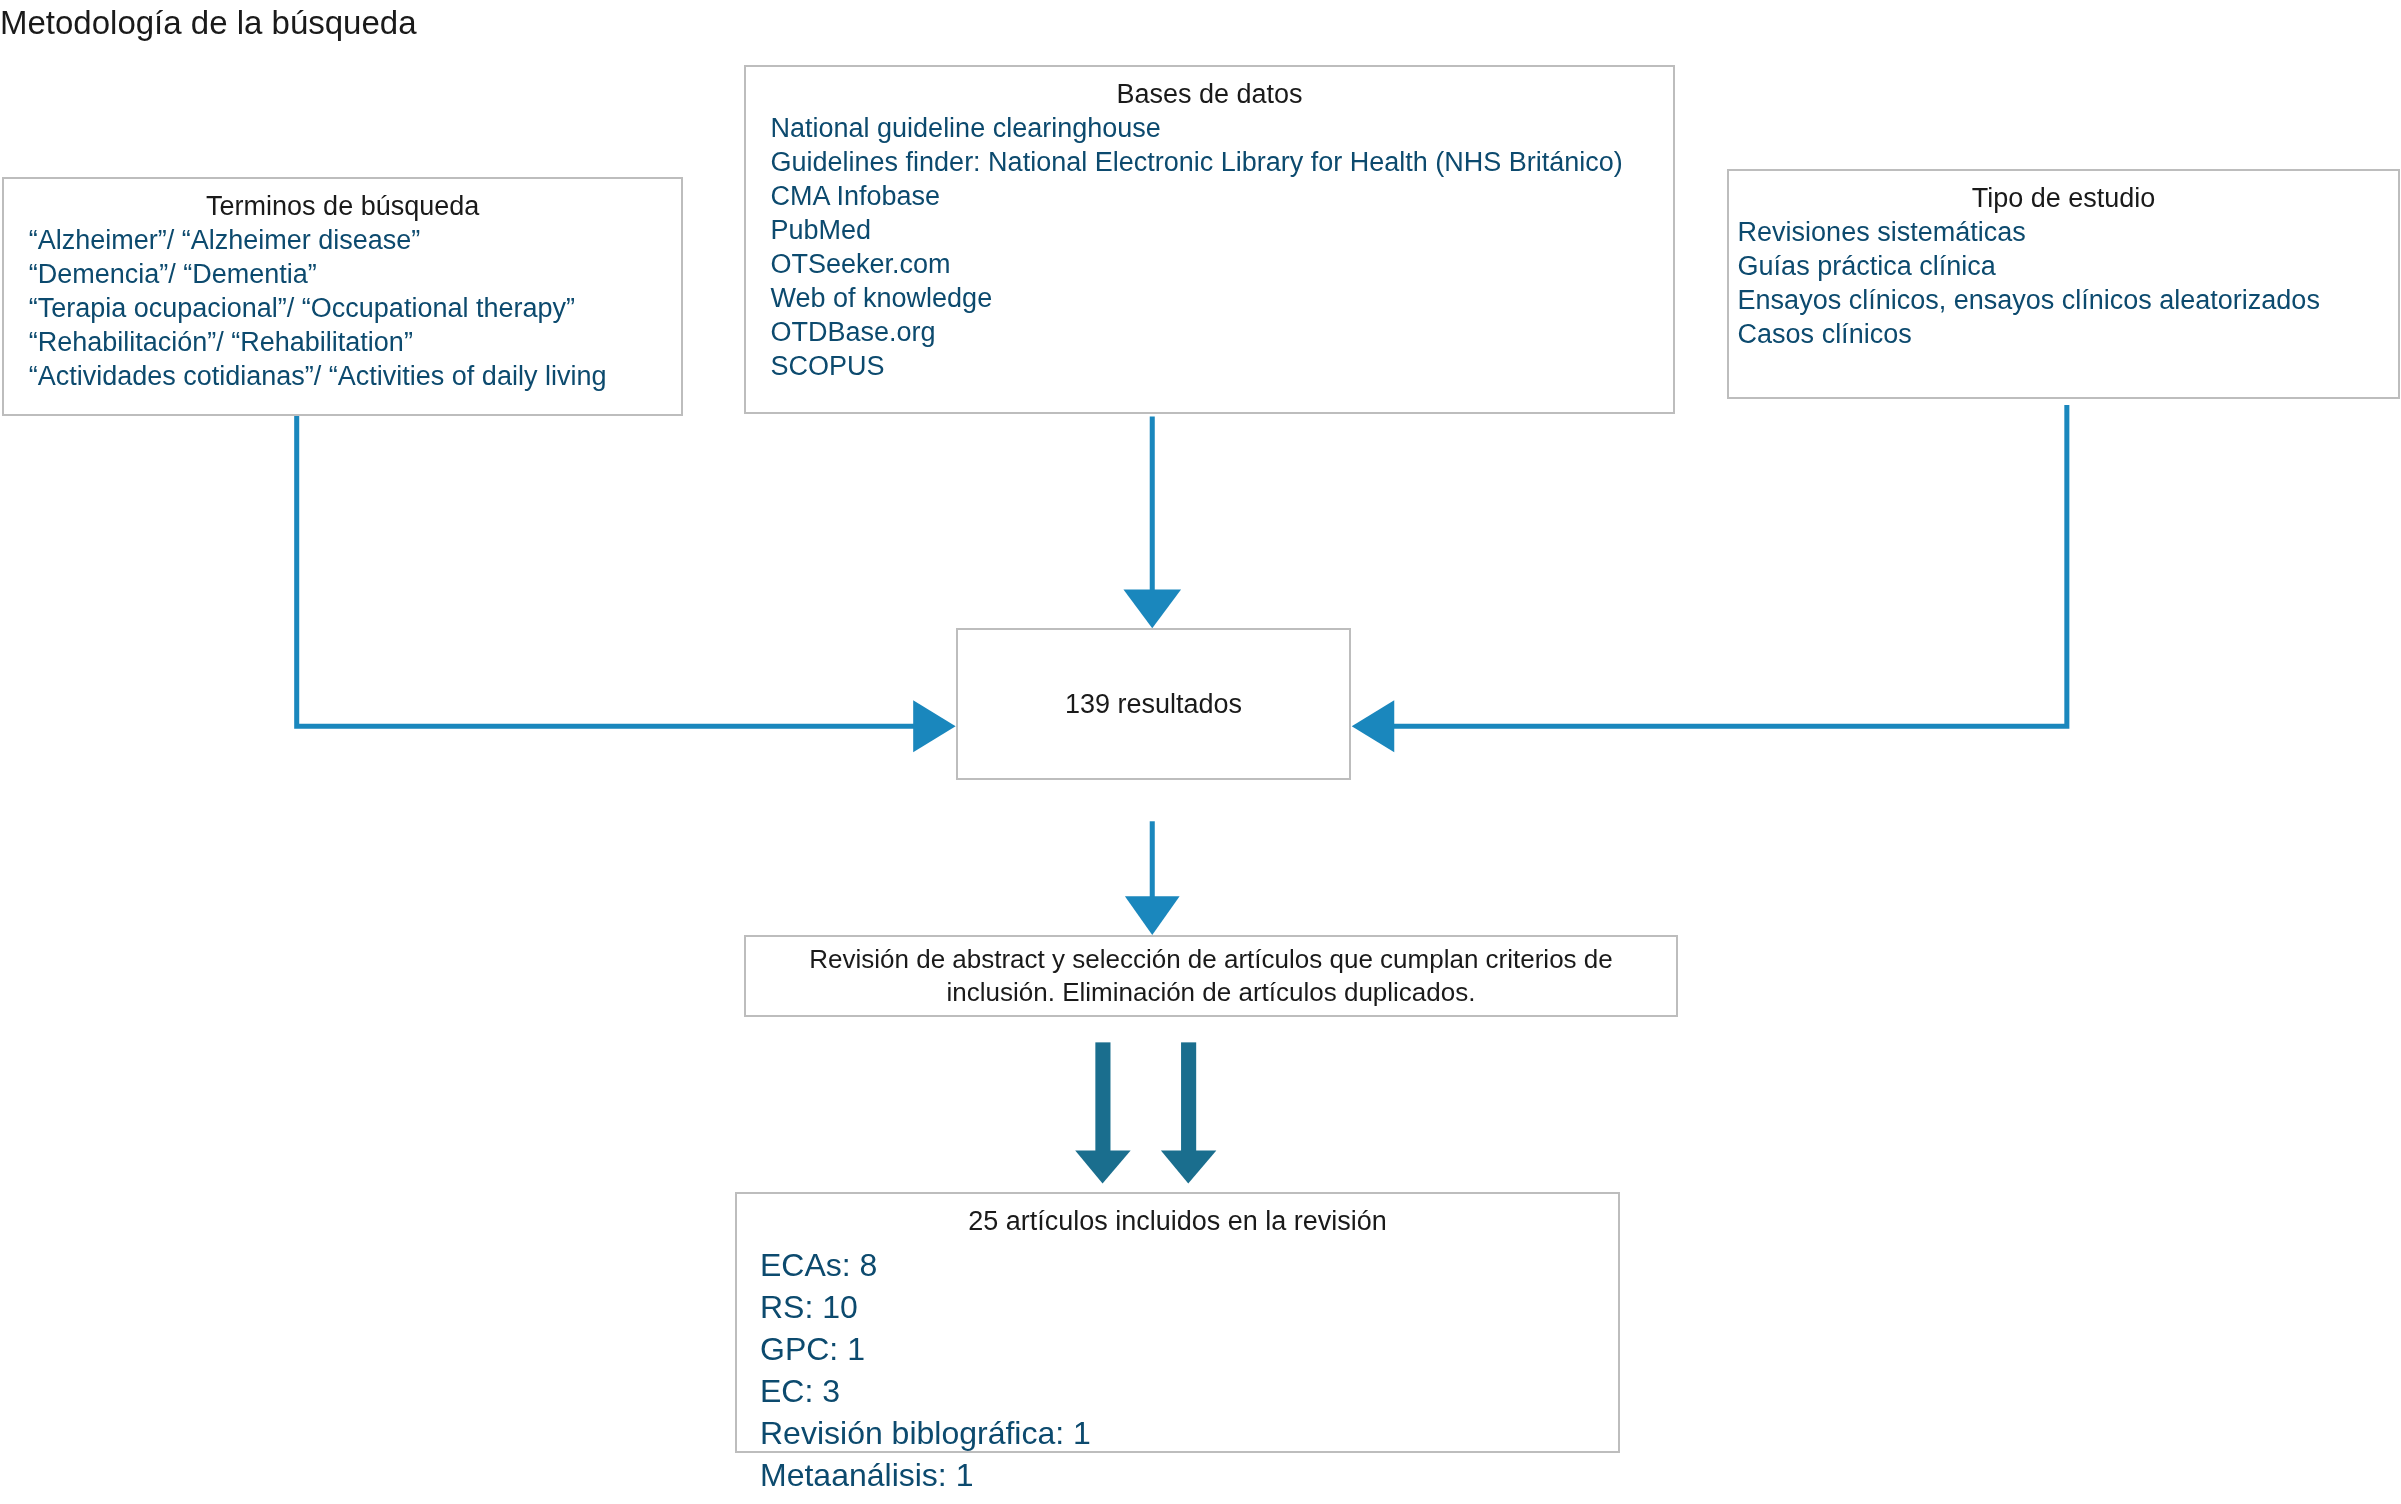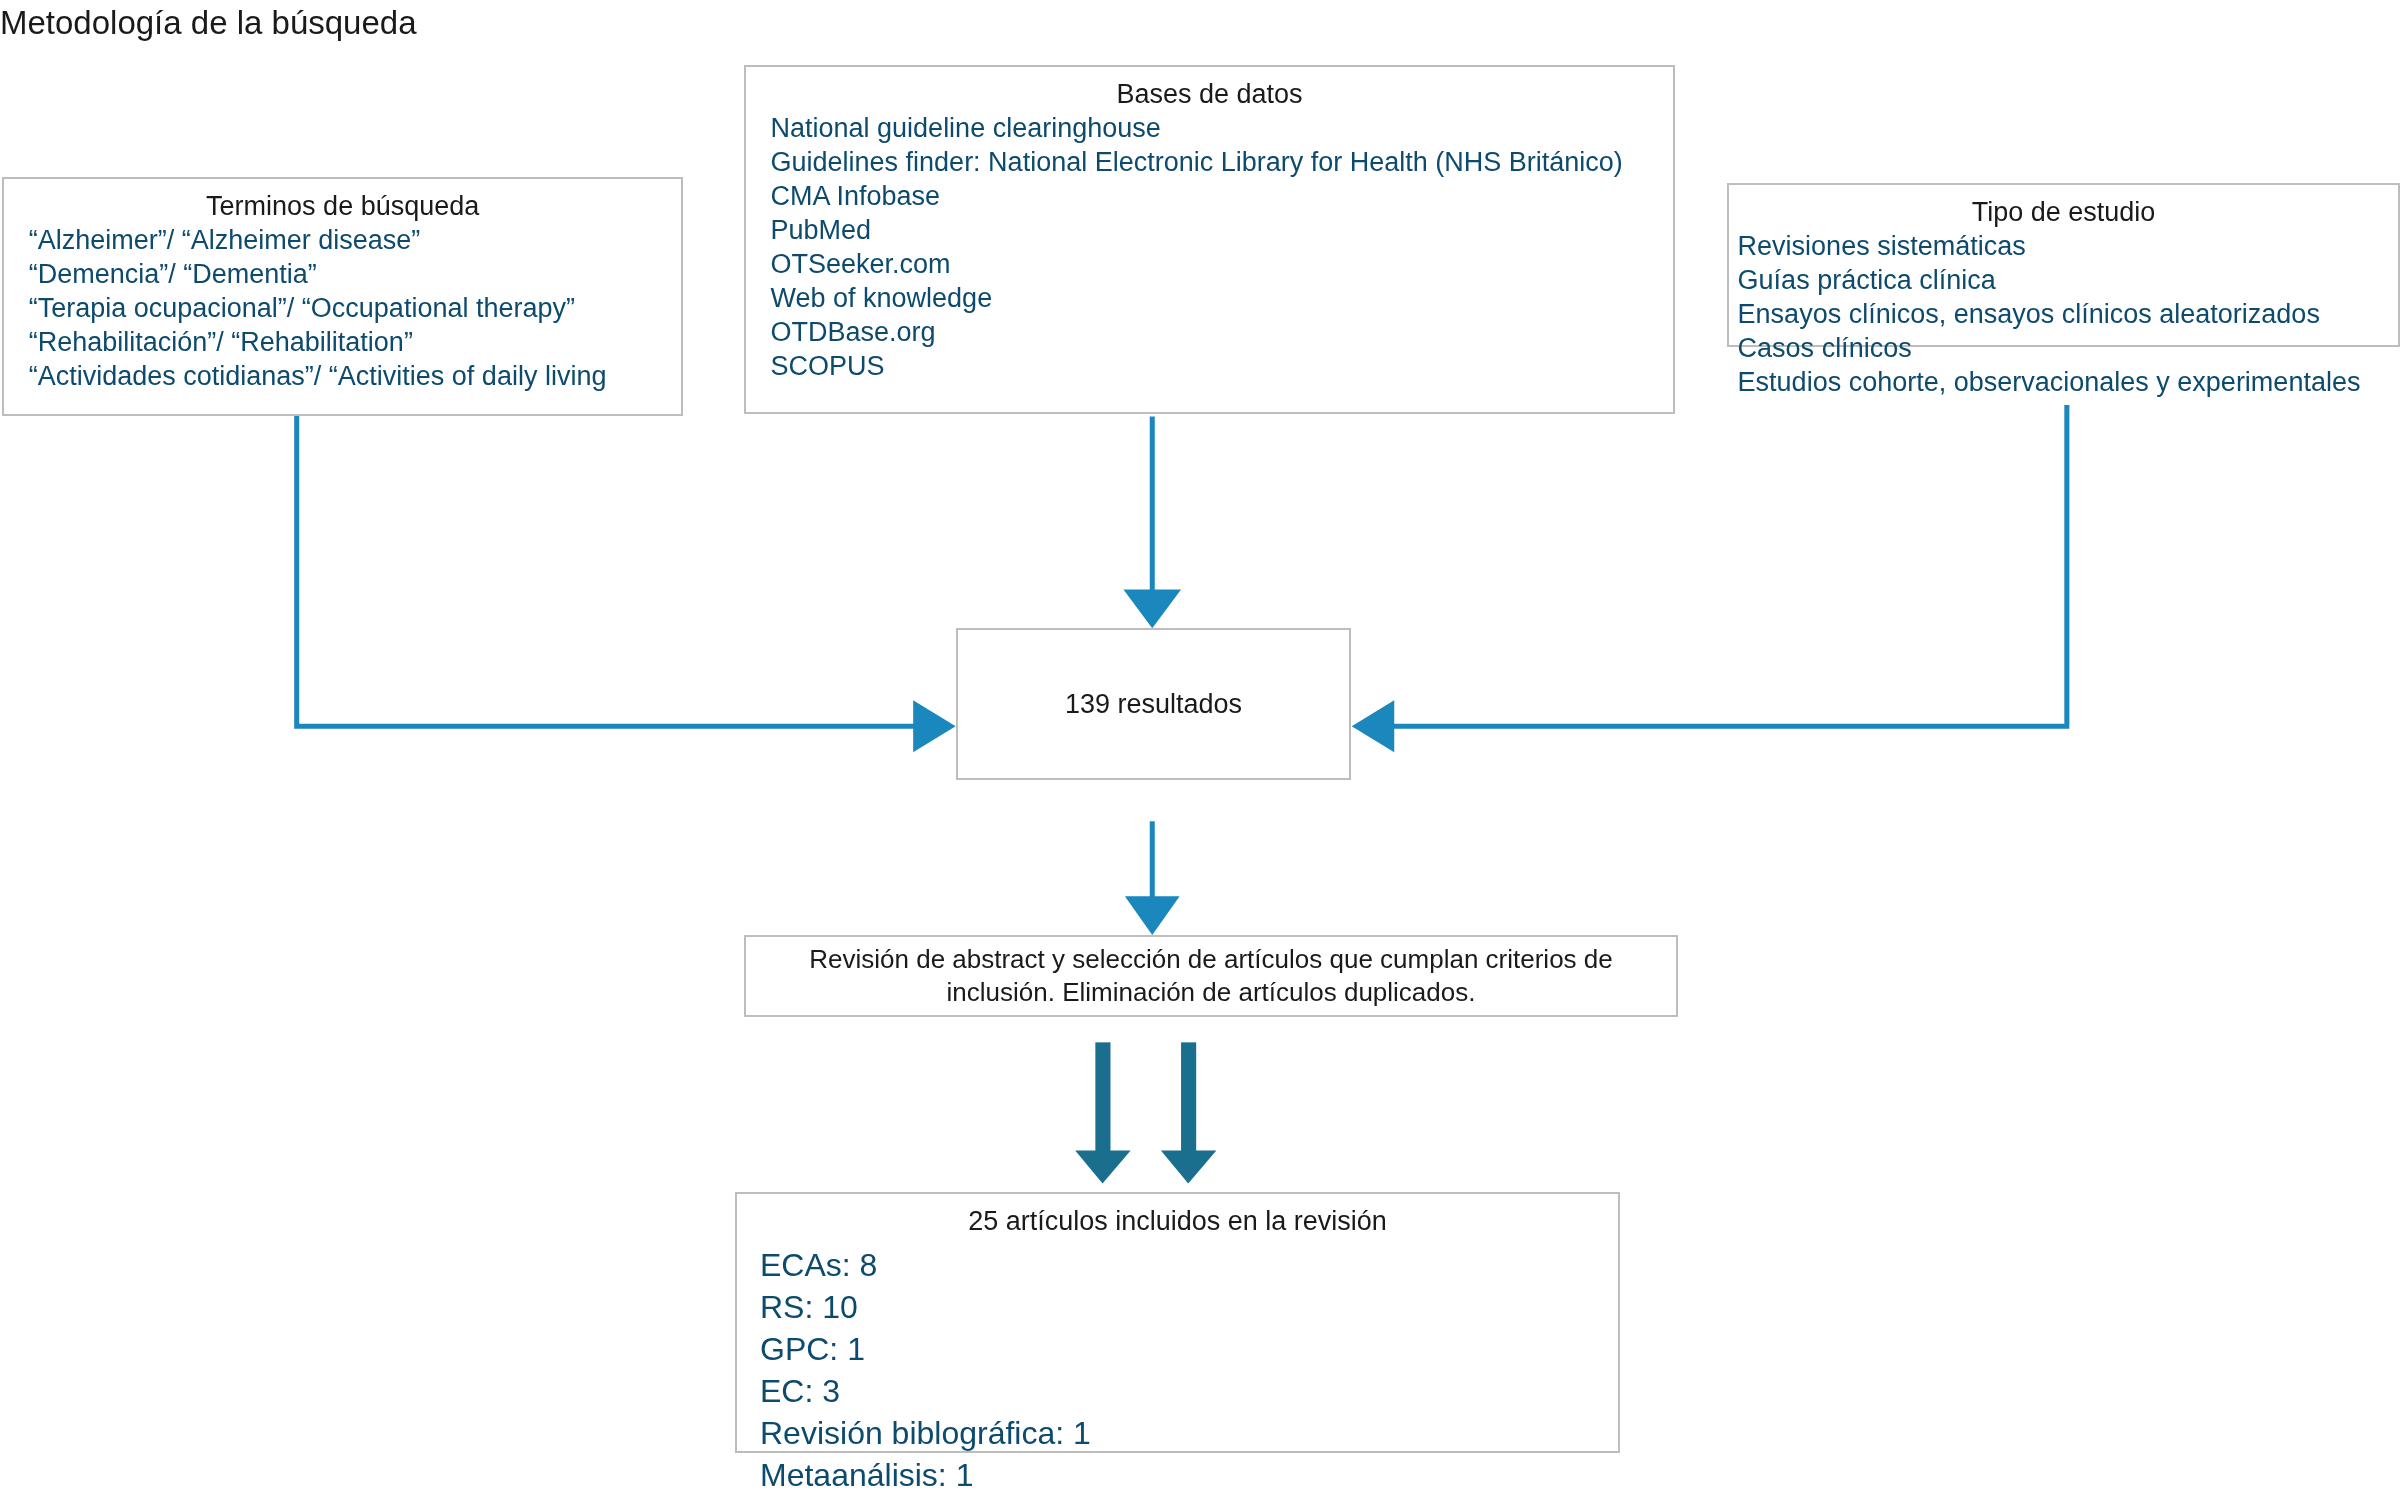--- a/index.html
+++ b/index.html
@@ -71,23 +71,23 @@
     left: 744px;
     top: 65px;
     width: 931px;
     height: 349px;
     padding: 10px 0 0 0;
   }
   #box-databases .box-list { padding-left: 24.5px; }
 
   #box-studytypes {
     left: 1727px;
-    top: 183px;
+    top: 169px;
     width: 673px;
-    height: 164px;
+    height: 230px;
     padding: 10px 0 16px 0;
   }
   #box-studytypes .box-list { padding-left: 8.6px; }
 
   #box-results {
     left: 956px;
     top: 628px;
     width: 395px;
     height: 152px;
     display: flex;
@@ -206,21 +206,20 @@
     </ul>
   </div>
 
   <div class="box" id="box-studytypes">
     <div class="box-heading">Tipo de estudio</div>
     <ul class="box-list">
       <li>Revisiones sistemáticas</li>
       <li>Guías práctica clínica</li>
       <li>Ensayos clínicos, ensayos clínicos aleatorizados</li>
       <li>Casos clínicos</li>
-      <li>Estudios cohorte, observacionales y experimentales</li>
     </ul>
   </div>
 
   <div class="box" id="box-results">
     <div class="results-text">139 resultados</div>
   </div>
 
   <div class="box" id="box-screening">
     <div class="screening-text">Revisión de abstract y selección de artículos que cumplan criterios de inclusión. Eliminación de artículos duplicados.</div>
   </div>

